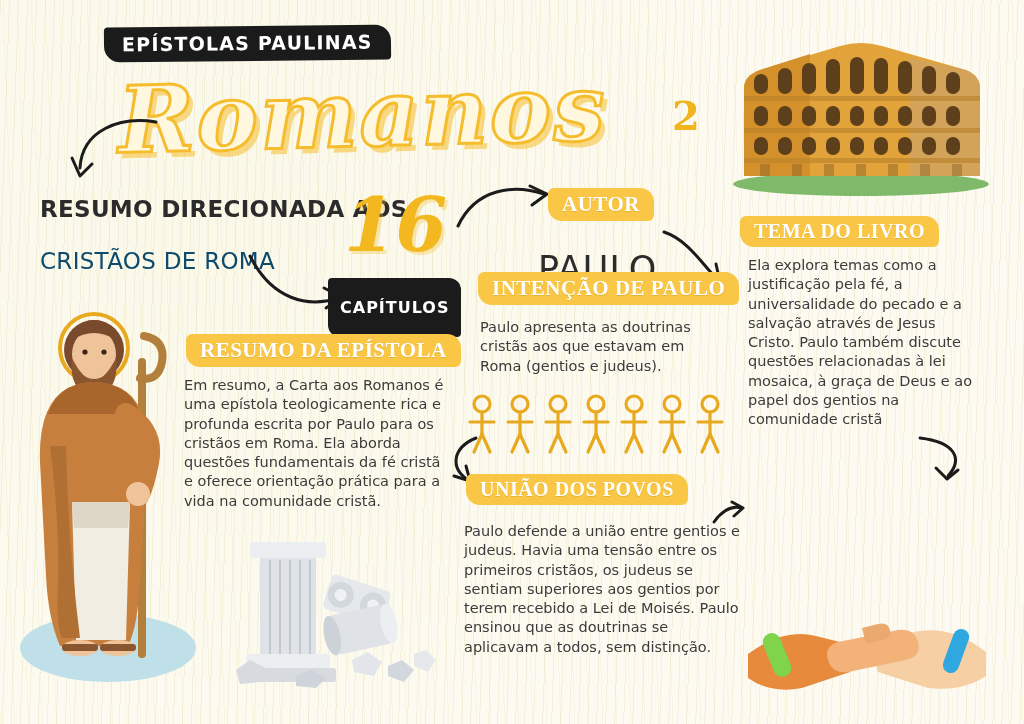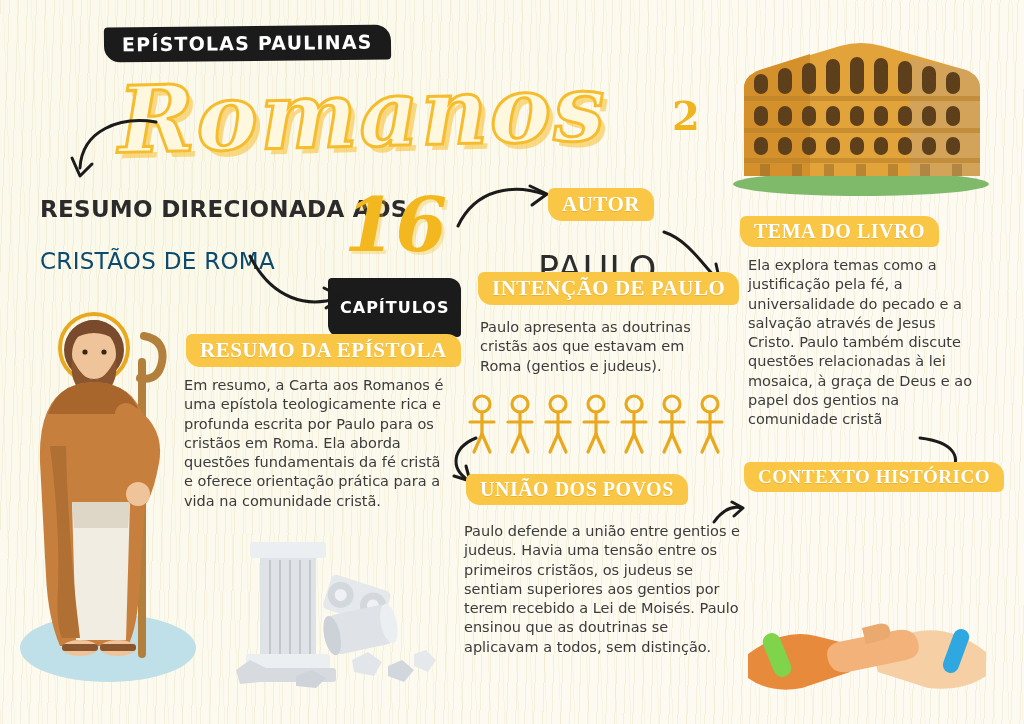--- a/index.html
+++ b/index.html
@@ -237,21 +237,20 @@
 
   <div class="ribbon" id="ribbon-intencao">INTENÇÃO DE PAULO</div>
   <div class="body-text" id="text-intencao">Paulo apresenta as doutrinas cristãs aos que estavam em Roma (gentios e judeus).</div>
 
   <div class="ribbon" id="ribbon-resumo">RESUMO DA EPÍSTOLA</div>
   <div class="body-text" id="text-resumo">Em resumo, a Carta aos Romanos é uma epístola teologicamente rica e profunda escrita por Paulo para os cristãos em Roma. Ela aborda questões fundamentais da fé cristã e oferece orientação prática para a vida na comunidade cristã.</div>
 
   <div class="ribbon" id="ribbon-uniao">UNIÃO DOS POVOS</div>
   <div class="body-text" id="text-uniao">Paulo defende a união entre gentios e judeus. Havia uma tensão entre os primeiros cristãos, os judeus se sentiam superiores aos gentios por terem recebido a Lei de Moisés. Paulo ensinou que as doutrinas se aplicavam a todos, sem distinção.</div>
 
-  <div class="ribbon" id="ribbon-contexto">CONTEXTO HISTÓRICO</div>
 
   <svg id="people-row" class="deco" width="280" height="62" viewBox="0 0 280 62">
     <g stroke="#e8a91f" stroke-width="3.2" fill="none" stroke-linecap="round">
       <g transform="translate(6,0)">
         <circle cx="14" cy="12" r="8"></circle>
           <path d="M14 20 L14 42"></path>
           <path d="M14 42 L6 60"></path>
           <path d="M14 42 L22 60"></path>
           <path d="M2 30 L26 30"></path>
       </g>

